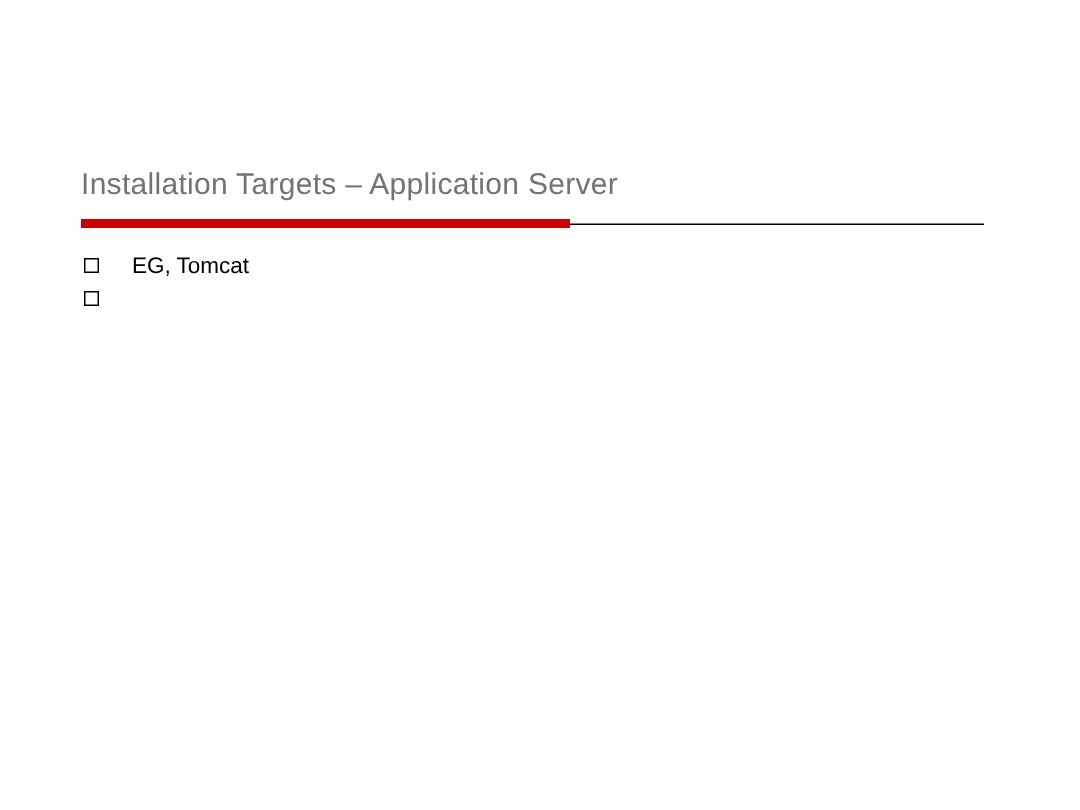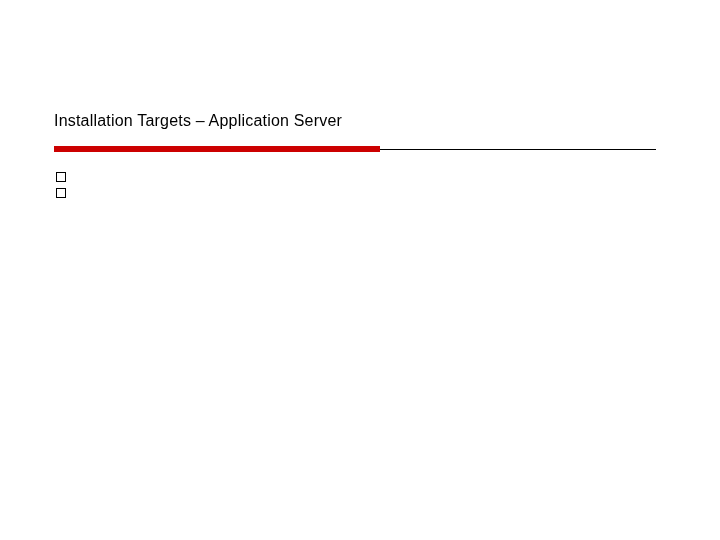--- a/index.html
+++ b/index.html
@@ -15,22 +15,22 @@
   .slide {
     position: relative;
     width: 720px;
     height: 540px;
     box-sizing: border-box;
   }
   .title {
     position: absolute;
     left: 54px;
     top: 112px;
-    font-size: 16px;
-    color: #000000;
+    font-size: 20px;
+    color: #737373;
     letter-spacing: 0.2px;
   }
   .rule-thick {
     position: absolute;
     left: 54px;
     top: 146px;
     width: 326px;
     height: 6px;
     background: #cc0000;
   }
@@ -75,20 +75,21 @@
 
   <div class="title">Installation Targets – Application Server</div>
 
   <div class="rule-thick"></div>
   <div class="rule-thin"></div>
 
   <div class="body-list">
 
     <div class="item">
       <span class="bullet"></span>
+      <span class="item-text">EG, Tomcat</span>
     </div>
 
     <div class="item">
       <span class="bullet"></span>
     </div>
 
   </div>
 
 </div>
 

